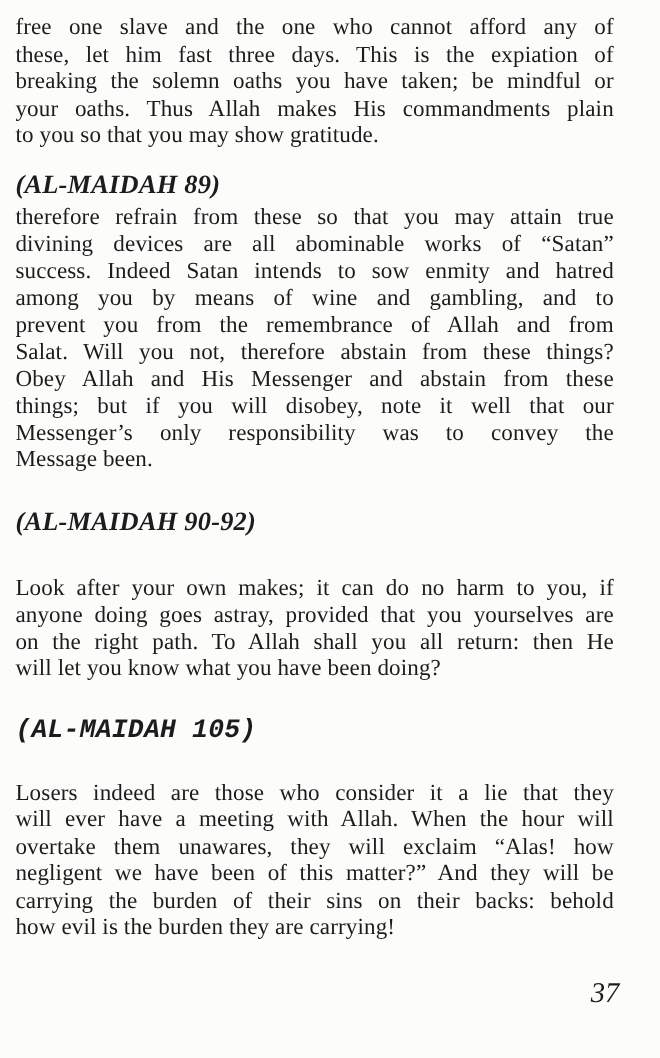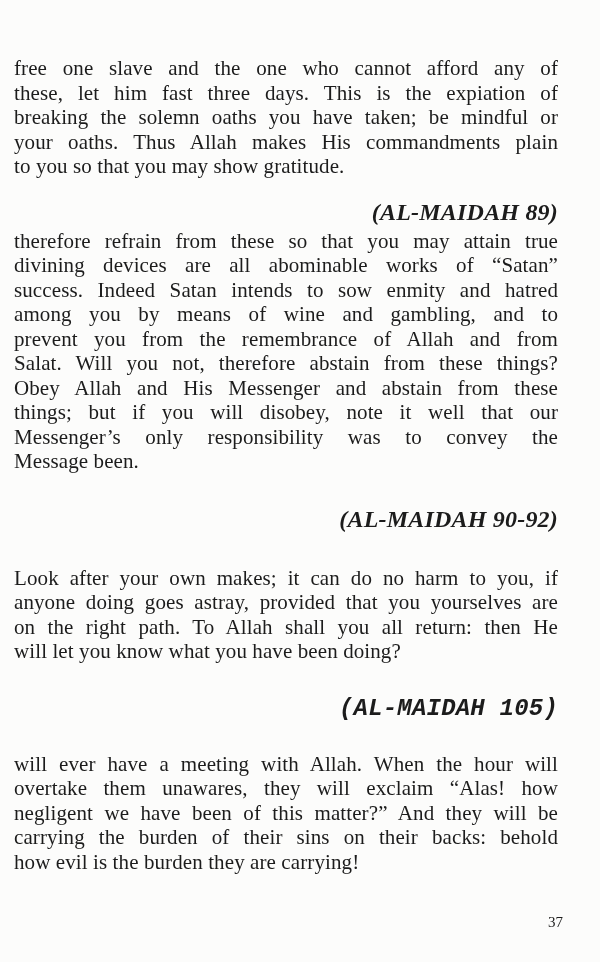--- a/index.html
+++ b/index.html
@@ -10,53 +10,53 @@
   }
   .page {
     position: relative;
     width: 600px; height: 962px;
     background: #fcfcfb;
     color: #1c1c1c;
     overflow: hidden;
     box-sizing: border-box;
     padding: 12px 0 0 14px;
   }
-  .textblock { width: 544px; margin-top: 44px; }
+  .textblock { width: 544px; }
   .para { margin: 0; }
   .line {
     font-size: 21px;
     line-height: 24.5px;
     text-align: justify;
     text-align-last: justify;
     white-space: normal;
     letter-spacing: 0.1px;
   }
   .line.last {
     text-align-last: left;
   }
   .ref {
     font-size: 24px;
     line-height: 26px;
     font-weight: bold;
     font-style: italic;
-    text-align: right;
     letter-spacing: 0.2px;
   }
   .ref1 { margin-top: 20px; margin-bottom: 4px; }
   .ref2 { margin-top: 32px; }
   .ref3 { margin-top: 32px; font-family: Liberation Mono, monospace; }
   .para2 { margin-top: 4px; }
   .para3 { margin-top: 34px; }
   .para4 { margin-top: 30px; }
   .pagenum-row {
     margin-top: 36px;
     text-align: right;
-    font-size: 15px;
+    font-size: 26px;
     line-height: 24px;
     margin-right: -5px;
+    font-style: italic;
   }
 </style>
 </head>
 <body>
 
 <div class="page">
   <div class="textblock">
 
     <div class="para para1">
       <div class="line">free one slave and the one who cannot afford any of</div>
@@ -86,20 +86,21 @@
     <div class="para para3">
       <div class="line">Look after your own makes; it can do no harm to you, if</div>
       <div class="line">anyone doing goes astray, provided that you yourselves are</div>
       <div class="line">on the right path. To Allah shall you all return: then He</div>
       <div class="line last">will let you know what you have been doing?</div>
     </div>
 
     <div class="ref ref3">(AL-MAIDAH 105)</div>
 
     <div class="para para4">
+      <div class="line">Losers indeed are those who consider it a lie that they</div>
       <div class="line">will ever have a meeting with Allah. When the hour will</div>
       <div class="line">overtake them unawares, they will exclaim “Alas! how</div>
       <div class="line">negligent we have been of this matter?” And they will be</div>
       <div class="line">carrying the burden of their sins on their backs: behold</div>
       <div class="line last">how evil is the burden they are carrying!</div>
     </div>
 
     <div class="pagenum-row">
       <span>37</span>
     </div>

